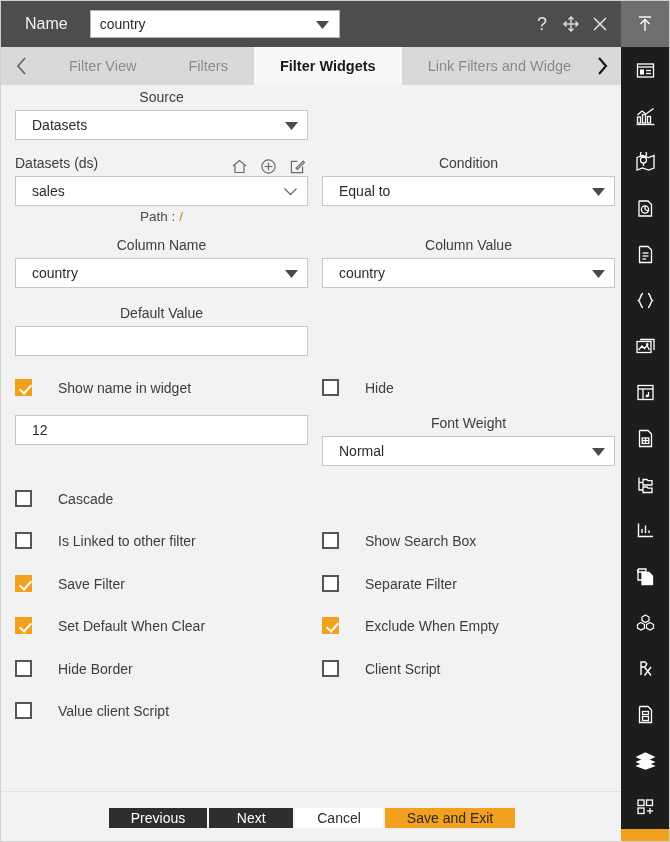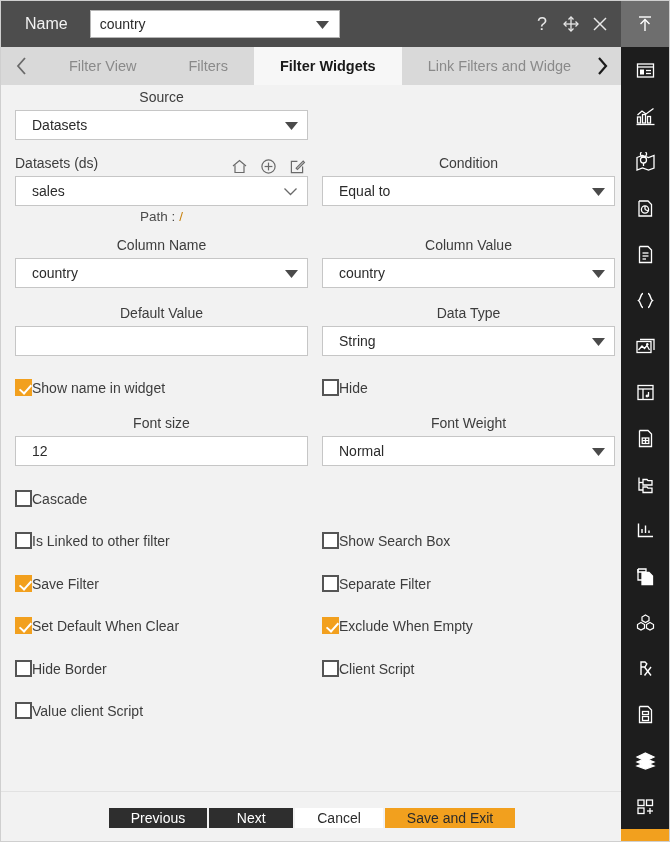--- a/index.html
+++ b/index.html
@@ -138,21 +138,21 @@
   .ds-head .ds-icons .ic { cursor: pointer; line-height: 0; }
   .path {
     font-size: 13.5px; color: #4a4a4a;
     margin-top: 3px;
   }
   .path .slash { color: #c8820f; }
 
   
   .cb-row {
     position: absolute;
-    display: flex; align-items: center; gap: 0;
+    display: flex; align-items: center; gap: 26px;
     cursor: pointer;
   }
   .cbox {
     width: 17px; height: 17px;
     border: 2px solid #555; background: #ffffff;
     flex: 0 0 auto; position: relative;
   }
   .cbox.on {
     background: #f2a01e; border-color: #f2a01e;
   }
@@ -338,43 +338,31 @@
         </span>
       </div>
     </div>
 
     <div class="row col-left" style="top:220px">
       <span class="fld-label">Default Value</span>
       <div class="ctrl">
         <span class="txt"></span>
       </div>
     </div>
-    <div class="row col-right" style="top:220px">
-      <span class="fld-label">Data Type</span>
-      <div class="ctrl">
-        <span class="txt">String</span>
-        <span class="caret">
-          <svg width="13" height="8" viewBox="0 0 13 8">
-              <polygon points="0,0 13,0 6.5,8" fill="#4a4a4a"></polygon>
-            </svg>
-        </span>
-      </div>
-    </div>
 
     <div class="cb-row" style="left:14px; top:294px">
       <span class="cbox on"></span>
       <span class="cb-label">Show name in widget</span>
     </div>
     <div class="cb-row" style="left:321px; top:294px">
       <span class="cbox"></span>
       <span class="cb-label">Hide</span>
     </div>
 
     <div class="row col-left" style="top:330px">
-      <span class="fld-label">Font size</span>
       <div class="ctrl">
         <span class="txt">12</span>
       </div>
     </div>
     <div class="row col-right" style="top:330px">
       <span class="fld-label">Font Weight</span>
       <div class="ctrl">
         <span class="txt">Normal</span>
         <span class="caret">
           <svg width="13" height="8" viewBox="0 0 13 8">

